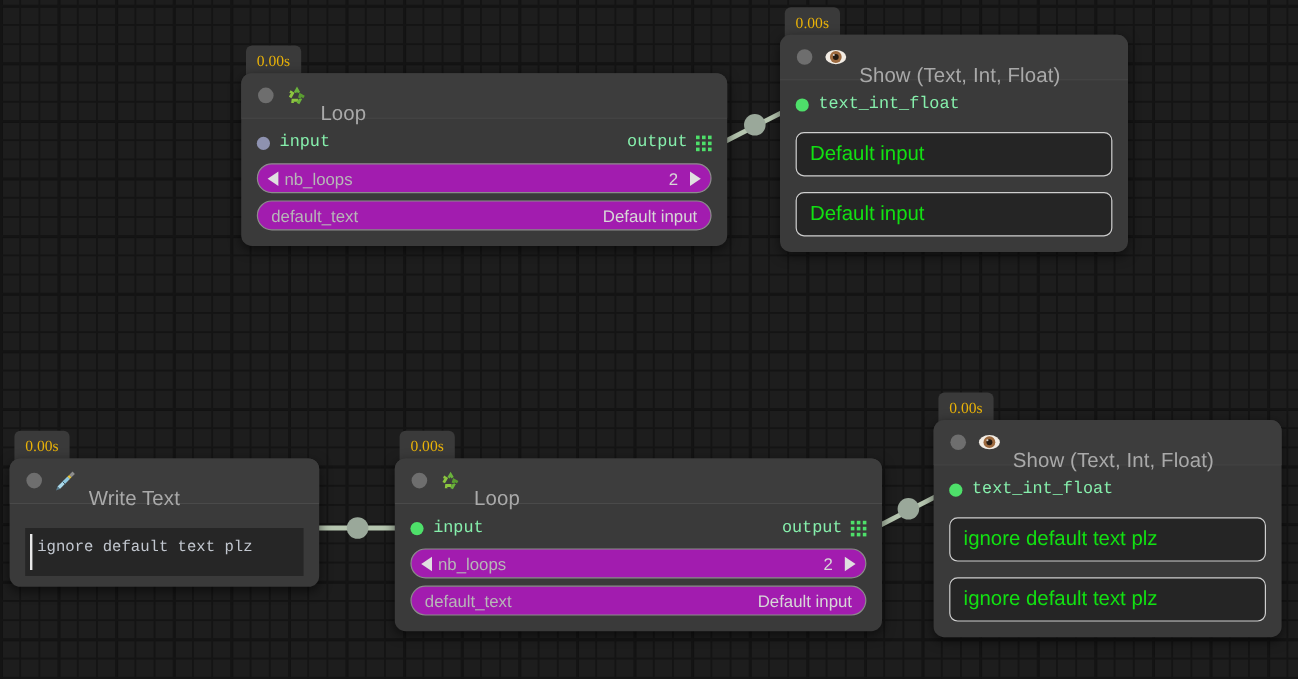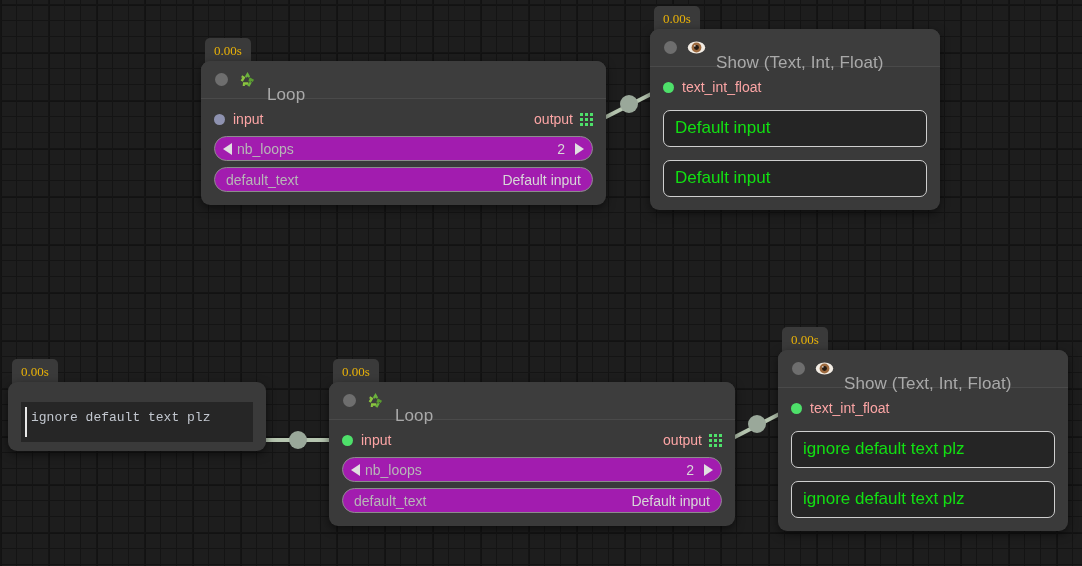--- a/index.html
+++ b/index.html
@@ -121,23 +121,24 @@
   }
   .port-dot {
     width: 11px;
     height: 11px;
     border-radius: 50%;
     flex: 0 0 auto;
   }
   .port-dot.green { background: #4ee06a; }
   .port-dot.lav   { background: #8e92b0; }
   .port-label {
-    color: #fca5a5;
+    color: #86efac;
     font-size: 14px;
     white-space: nowrap;
+    font-family: Liberation Mono, monospace;
   }
   .grid-icon {
     display: grid;
     grid-template-columns: repeat(3, 3px);
     grid-template-rows: repeat(3, 3px);
     gap: 2px;
     flex: 0 0 auto;
   }
   .grid-icon i {
     display: block;
@@ -315,20 +316,32 @@
           <span class="port-label">text_int_float</span>
         </span>
       </div>
       <div class="disp-box">Default input</div>
       <div class="disp-box">Default input</div>
     </div>
   </div>
 
   <div class="time-badge" id="badge-write-text">0.00s</div>
   <div class="node" id="node-write-text">
+    <div class="node-header">
+      <span class="collapse-dot"></span>
+      <svg class="node-icon" viewBox="0 0 24 24">
+        <path d="M19.5 2.5 L22 5 L18.4 8.6 L15.9 6.1 Z" fill="#8d8d8d"></path>
+        <path d="M15.9 6.1 L18.4 8.6 L16.6 10.4 L14.1 7.9 Z" fill="#e8c63a"></path>
+        <path d="M14.1 7.9 L16.6 10.4 L6.2 20.8 L3.7 18.3 Z" fill="#a9d8ea"></path>
+        <path d="M14.1 7.9 L16.6 10.4 L11.4 15.6 L8.9 13.1 Z" fill="#7fbdd6" opacity="0.6"></path>
+        <path d="M3.7 18.3 L6.2 20.8 L2.1 22.4 Z" fill="#5a7f91"></path>
+        <path d="M9.0 13.0 L11.5 15.5" stroke="#3b5662" stroke-width="1" fill="none"></path>
+      </svg>
+      <span class="node-title">Write Text</span>
+    </div>
     <div class="node-body">
       <div class="text-area">
         <span class="caret"></span>
         <span>ignore default text plz</span>
       </div>
     </div>
   </div>
 
   <div class="time-badge" id="badge-loop-bottom">0.00s</div>
   <div class="node" id="node-loop-bottom">

